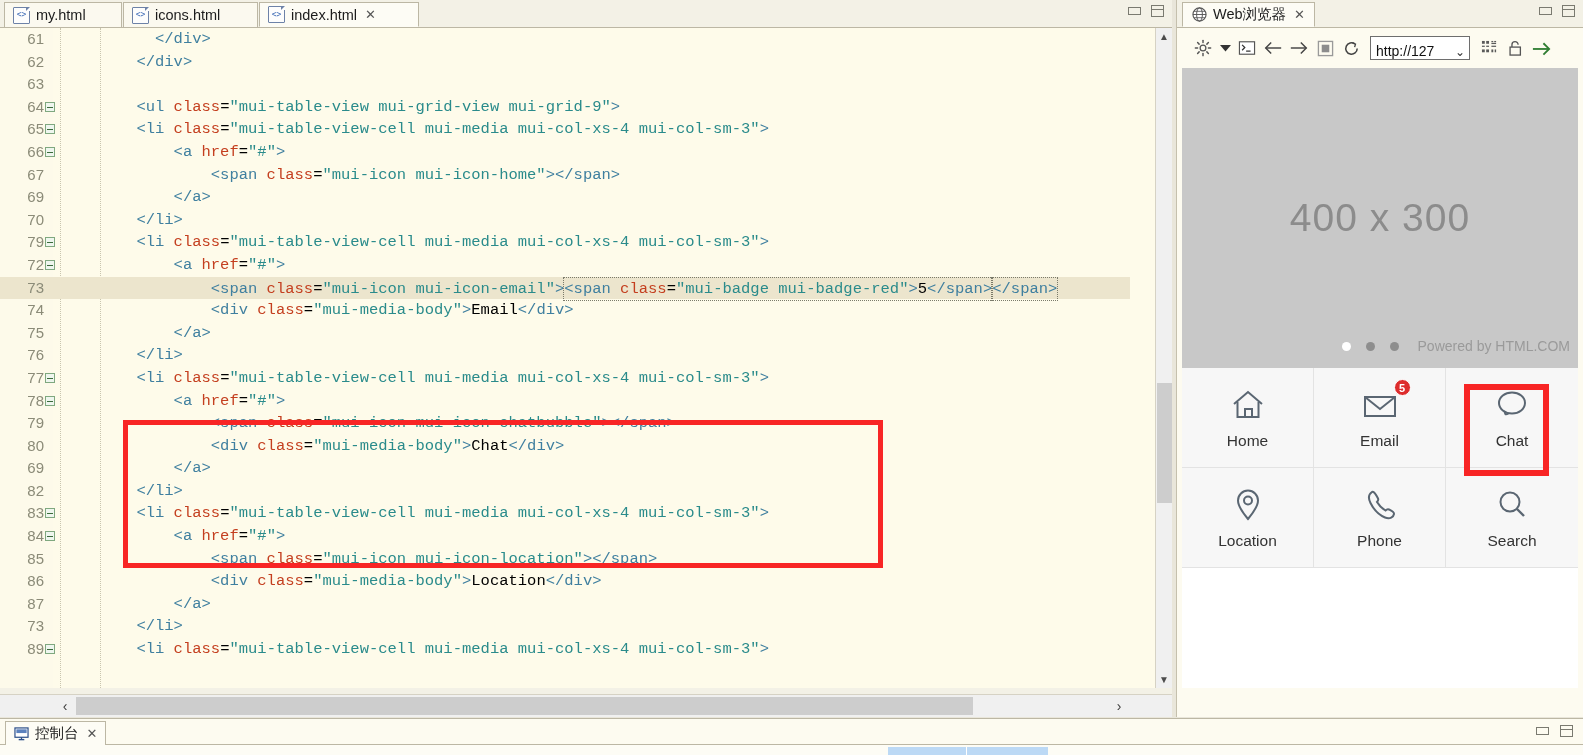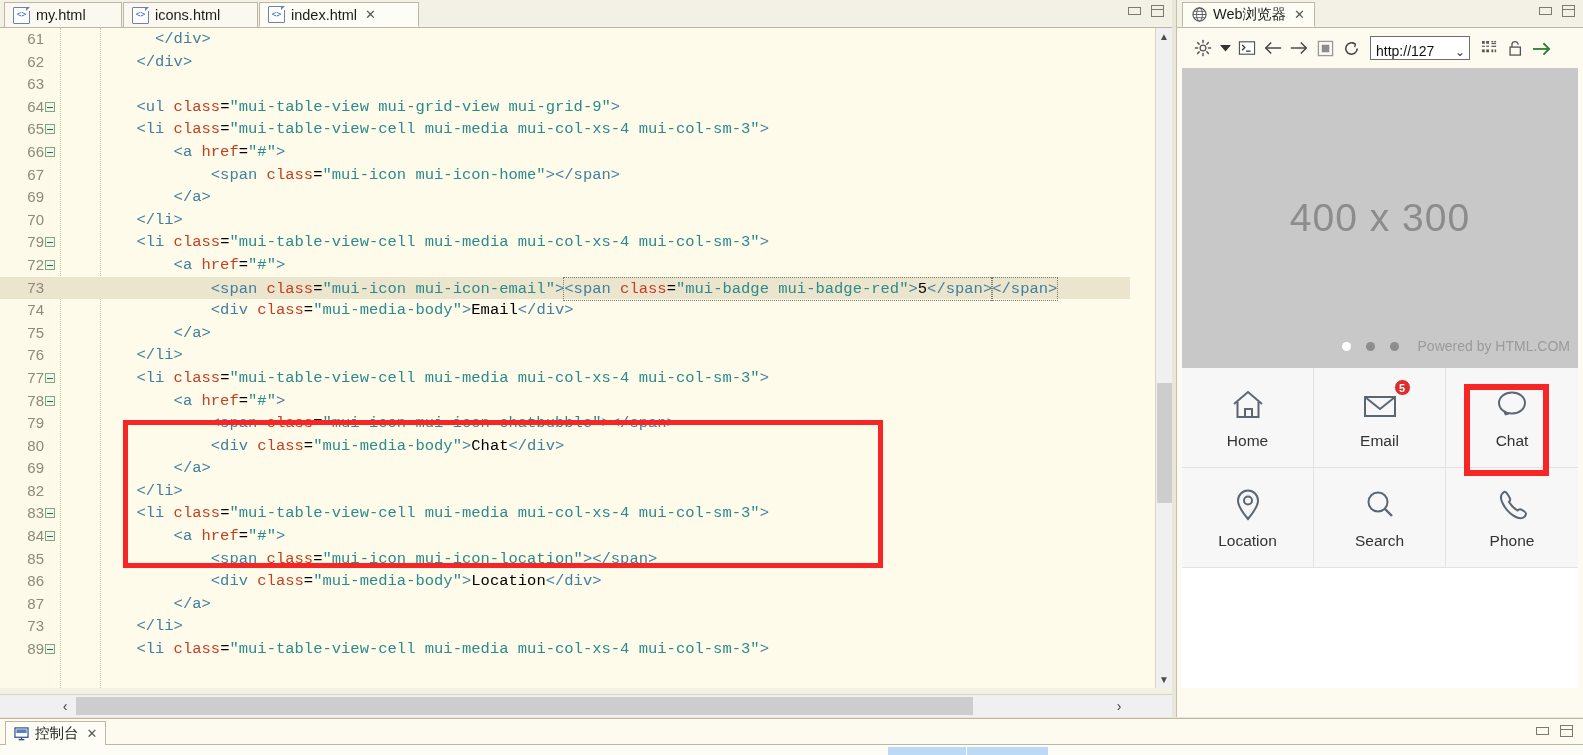--- a/index.html
+++ b/index.html
@@ -627,34 +627,34 @@
               <path d="M20,34 C20,34 30,22 30,15.5 A10,10 0 1 0 10,15.5 C10,22 20,34 20,34 Z" fill="none" stroke="#5a6672" stroke-width="2"></path>
               <circle cx="20" cy="15.5" r="4" fill="none" stroke="#5a6672" stroke-width="2"></circle>
             </svg>
           </div>
           <div class="glabel">Location</div>
         </div>
 
         <div class="gcell">
           <div class="gicon">
             <svg width="40" height="40" viewBox="0 0 40 40">
+              <path d="M12,7 C9,9 8,13 10.5,18 C13.5,24 19,30 25,32.5 C30,34.5 33.5,32 34,29 C34.3,27 31,25.5 29,24.5 C27.5,23.8 26.5,24.5 25.5,25.5 C23,24 18.5,19.5 17,17 C18,16 18.7,15 18,13.5 C17,11.5 15.2,7.8 13.3,7 C12.9,6.85 12.4,6.8 12,7 Z" fill="none" stroke="#5a6672" stroke-width="2"></path>
+            </svg>
+          </div>
+          <div class="glabel">Phone</div>
+        </div>
+
+        <div class="gcell">
+          <div class="gicon">
+            <svg width="40" height="40" viewBox="0 0 40 40">
               <circle cx="18" cy="17" r="9.5" fill="none" stroke="#5a6672" stroke-width="2"></circle>
               <line x1="25" y1="24" x2="32" y2="31" stroke="#5a6672" stroke-width="2.4"></line>
             </svg>
           </div>
           <div class="glabel">Search</div>
-        </div>
-
-        <div class="gcell">
-          <div class="gicon">
-            <svg width="40" height="40" viewBox="0 0 40 40">
-              <path d="M12,7 C9,9 8,13 10.5,18 C13.5,24 19,30 25,32.5 C30,34.5 33.5,32 34,29 C34.3,27 31,25.5 29,24.5 C27.5,23.8 26.5,24.5 25.5,25.5 C23,24 18.5,19.5 17,17 C18,16 18.7,15 18,13.5 C17,11.5 15.2,7.8 13.3,7 C12.9,6.85 12.4,6.8 12,7 Z" fill="none" stroke="#5a6672" stroke-width="2"></path>
-            </svg>
-          </div>
-          <div class="glabel">Phone</div>
         </div>
 
       </div>
     </div>
   </div>
 
   <div id="chat-redbox"></div>
 
   <div id="console-pane">
     <div id="console-tabline"></div>

